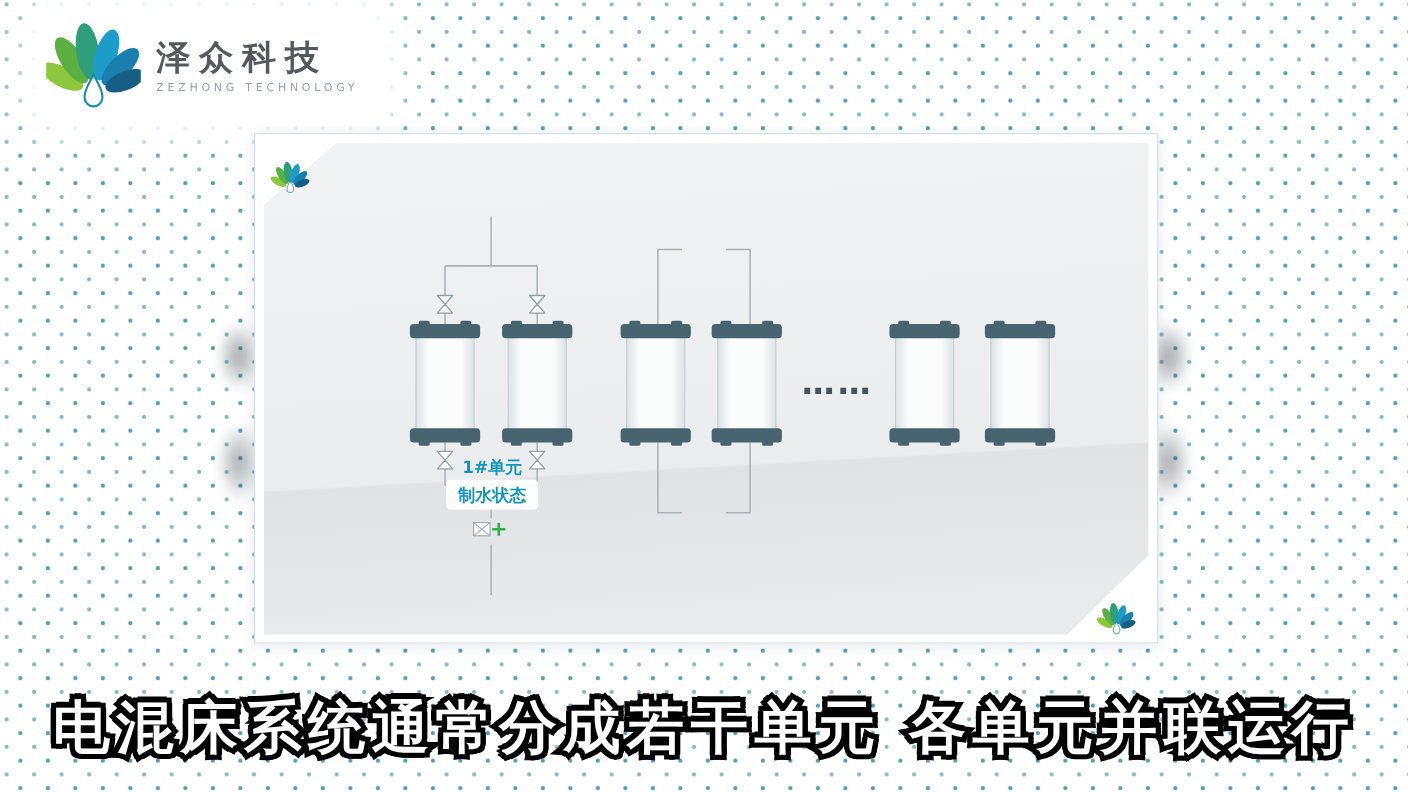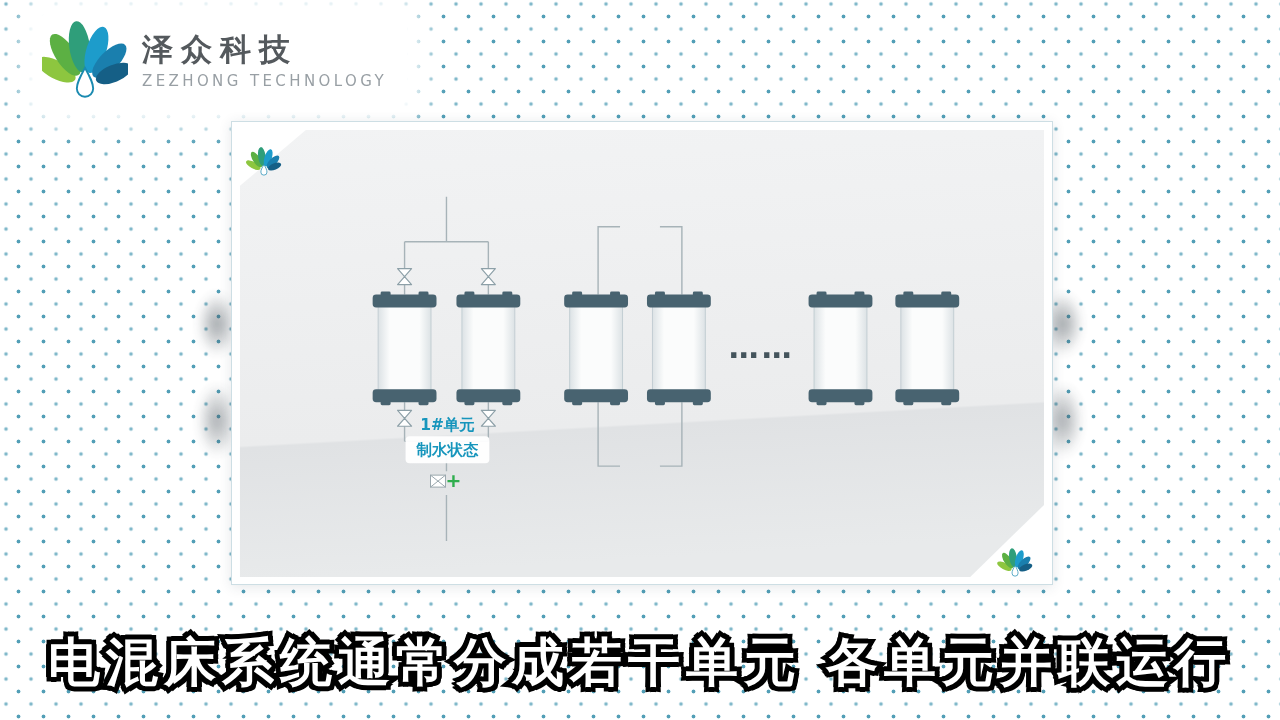--- a/index.html
+++ b/index.html
@@ -23,21 +23,21 @@
     display:flex;align-items:center;gap:14px;
     background:#ffffff;border-radius:16px;
     box-shadow:0 0 22px 18px #ffffff;
     padding:6px 20px 6px 6px;
   }
   .brand-text{display:flex;flex-direction:column;}
   .brand-name{
     font-size:31px;font-weight:600;color:#54595d;letter-spacing:8px;line-height:1.1;
   }
   .brand-sub{
-    font-size:15px;color:#989fa4;letter-spacing:3.4px;margin-top:5px;
+    font-size:10px;color:#989fa4;letter-spacing:3.4px;margin-top:5px;
   }
   
   .edge-shadow{
     position:absolute;top:293px;width:50px;height:172px;
     filter:blur(5px);opacity:.85;pointer-events:none;
   }
   .edge-left{
     left:182px;
     background:
       radial-gradient(ellipse 55% 26% at 70% 18%, rgba(66,76,84,.60), rgba(66,76,84,0) 72%),

